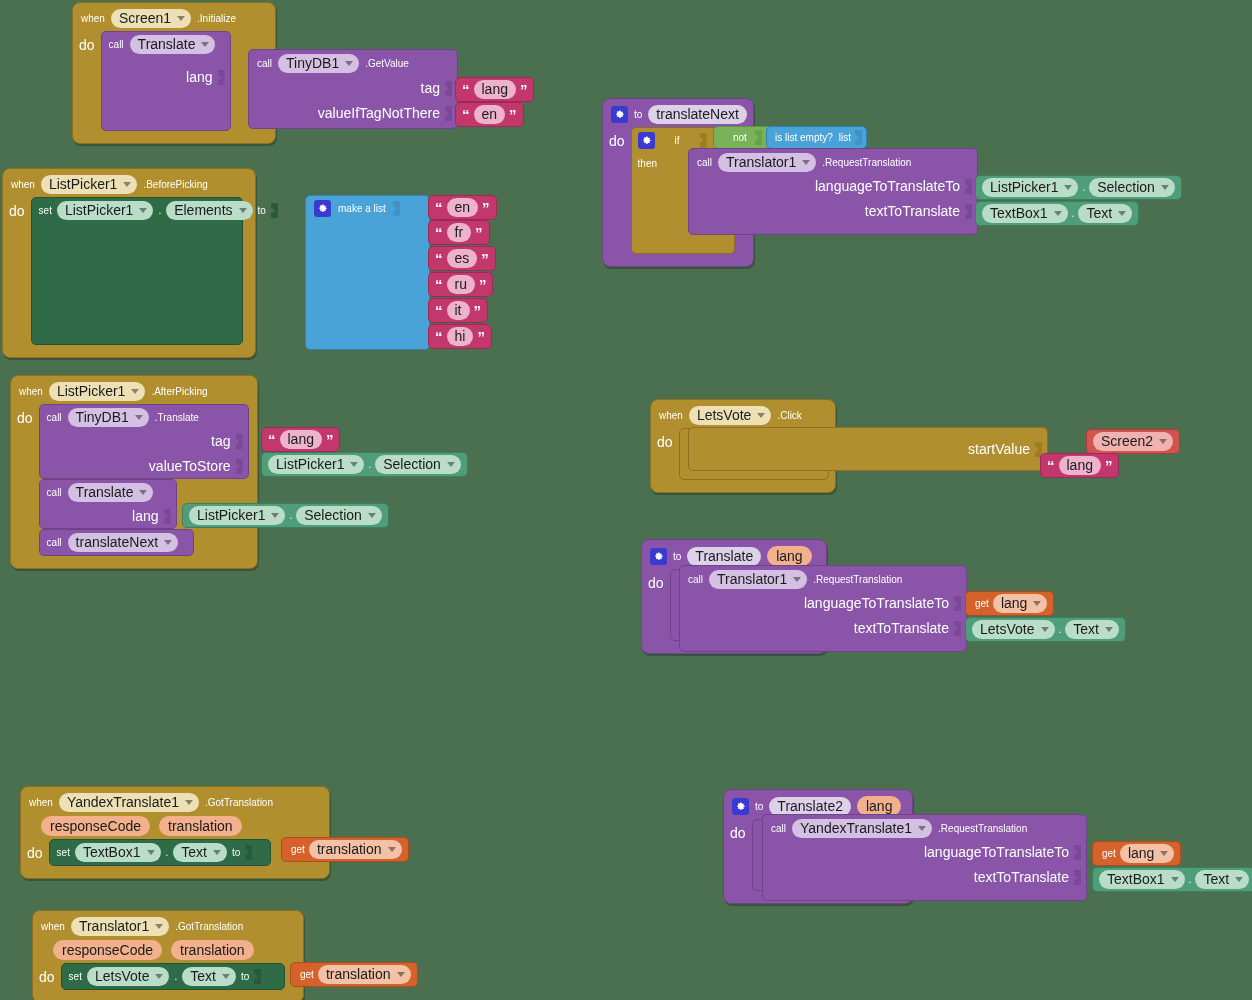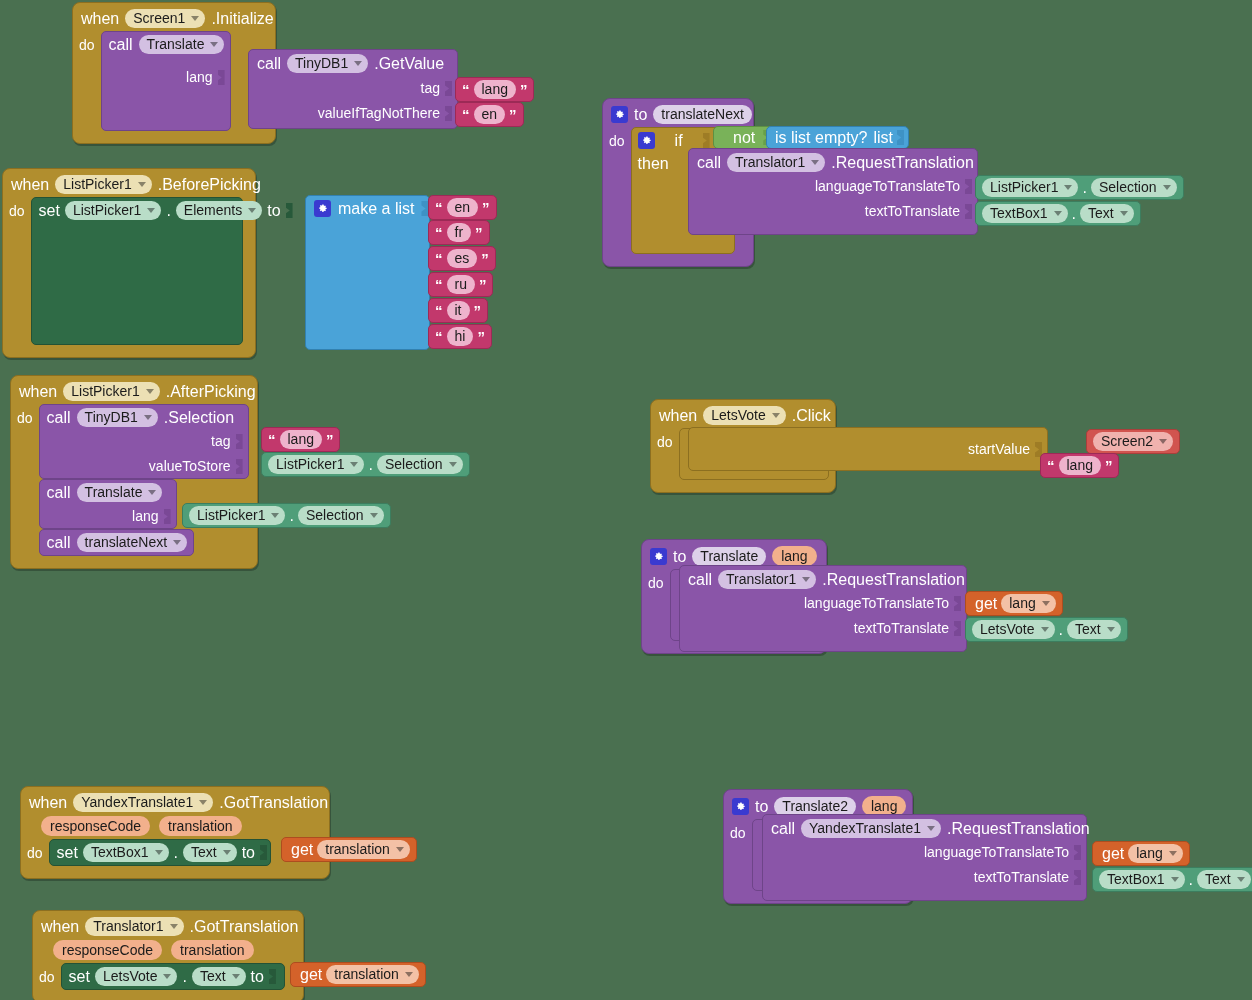--- a/index.html
+++ b/index.html
@@ -39,21 +39,21 @@
   .st-blue  {background:#4aa3d8;border:1px solid #3281b0;border-radius:5px;}
 
   
   .v-green {background:#4f9e79;border:1px solid #3c7e5f;border-radius:5px;}
   .v-pink  {background:#c2386c;border:1px solid #9c2a56;border-radius:5px;}
   .v-red   {background:#d1544f;border:1px solid #a83f3b;border-radius:5px;}
   .v-orange{background:#d4622a;border:1px solid #ad4d1f;border-radius:5px;}
   .v-blue  {background:#4aa3d8;border:1px solid #3281b0;border-radius:5px;}
   .v-lgreen{background:#79b259;border:1px solid #5e9042;border-radius:5px;}
 
-  .lbl{color:#ffffff;font-size:16px;line-height:17px;white-space:nowrap;}
+  .lbl{color:#ffffff;font-size:10px;line-height:17px;white-space:nowrap;}
 
   
   .fld{
     display:inline-flex;align-items:center;gap:4px;
     border-radius:11px;padding:1px 6px 1px 8px;
     font-size:14px;line-height:17px;white-space:nowrap;
     color:#1b1b1b;
   }
   .fld.lav{background:#d3c0e2;}
   .fld.gold{background:#ece0b4;}
@@ -257,21 +257,21 @@
     <div class="bodyrow">
       <span class="dokey">do</span>
       <div class="stack">
         <div class="st-purple stmt" style="width:210px;">
           <div class="row" style="gap:6px;">
             <span class="lbl">call</span>
             <span class="fld lav">
                 <span>TinyDB1</span>
                 <i class="tri"></i>
               </span>
-            <span class="lbl">.Selection</span>
+            <span class="lbl">.Translate</span>
           </div>
           <div class="argrow" style="margin-top:6px;">
             <span class="argname">tag</span>
             <span class="sock purple"></span>
           </div>
           <div class="argrow" style="margin-top:8px;">
             <span class="argname">valueToStore</span>
             <span class="sock purple"></span>
           </div>
         </div>

